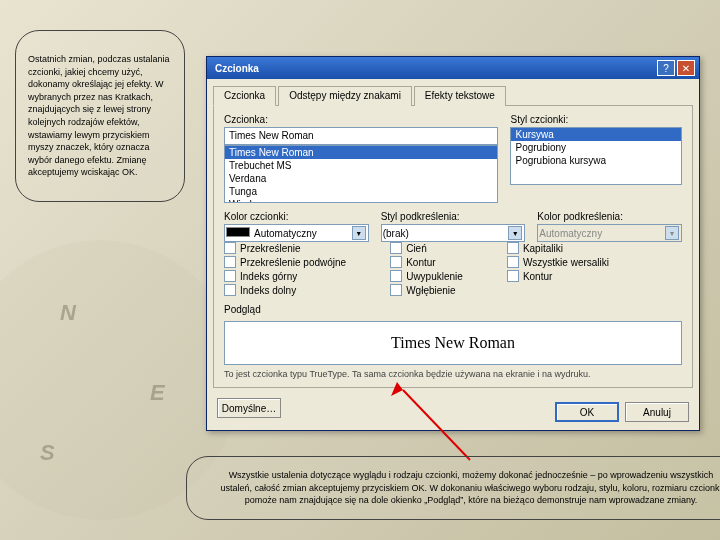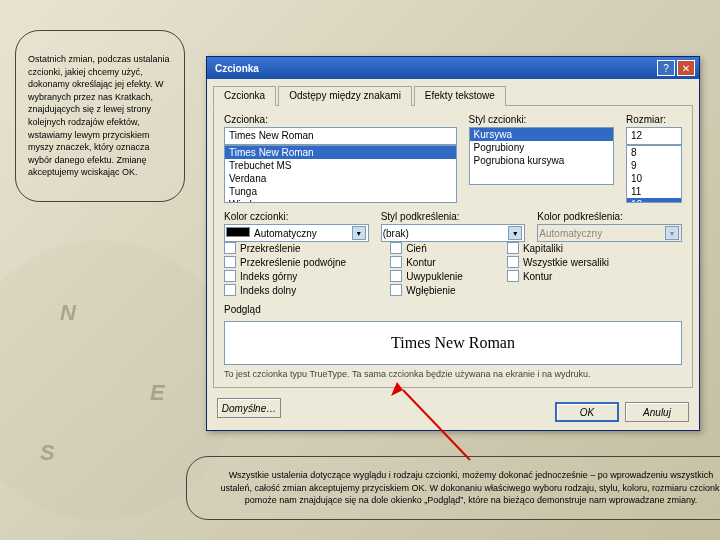--- a/index.html
+++ b/index.html
@@ -99,21 +99,20 @@
     margin-top:6px; height:44px; background:#fff; border:1px solid #7f9db9;
     display:flex;align-items:center;justify-content:center;
     font-family:'Times New Roman',serif; font-size:16px;
   }
   .hint{ font-size:9px; color:#444; margin-top:4px; }
   .btnbar{display:flex; justify-content:flex-end; gap:6px; margin-top:8px;}
   .winbtn{
     min-width:64px; height:20px; background:#ece9d8; border:1px solid #888;
     font-size:10px; display:flex;align-items:center;justify-content:center;
     box-shadow:1px 1px 0 #fff inset;
-    font-style:italic;
   }
   .winbtn.primary{border:2px solid #316ac5;}
   .bottom-bar{display:flex;justify-content:space-between;align-items:center;padding:0 10px 8px;}
 </style>
 </head>
 <body>
 
 <div class="compass-bg"></div>
 <div class="compass-letter ltr-n">N</div>
 <div class="compass-letter ltr-e">E</div>
@@ -148,31 +147,20 @@
         </div>
       </div>
       <div class="col">
         <div class="lbl">Styl czcionki:</div>
         <div class="listbox">
           <div class="item sel">Kursywa</div>
           <div class="item">Pogrubiony</div>
           <div class="item">Pogrubiona kursywa</div>
         </div>
       </div>
-      <div class="col size">
-        <div class="lbl">Rozmiar:</div>
-        <div class="textfield">12</div>
-        <div class="listbox">
-          <div class="item">8</div>
-          <div class="item">9</div>
-          <div class="item">10</div>
-          <div class="item">11</div>
-          <div class="item sel">12</div>
-        </div>
-      </div>
     </div>
 
     <div class="row" style="margin-top:6px">
       <div class="col">
         <div class="lbl">Kolor czcionki:</div>
         <div class="combo">
           <span><span class="colorchip"></span><span>Automatyczny</span></span>
           <span class="caret">▾</span>
         </div>
       </div>

